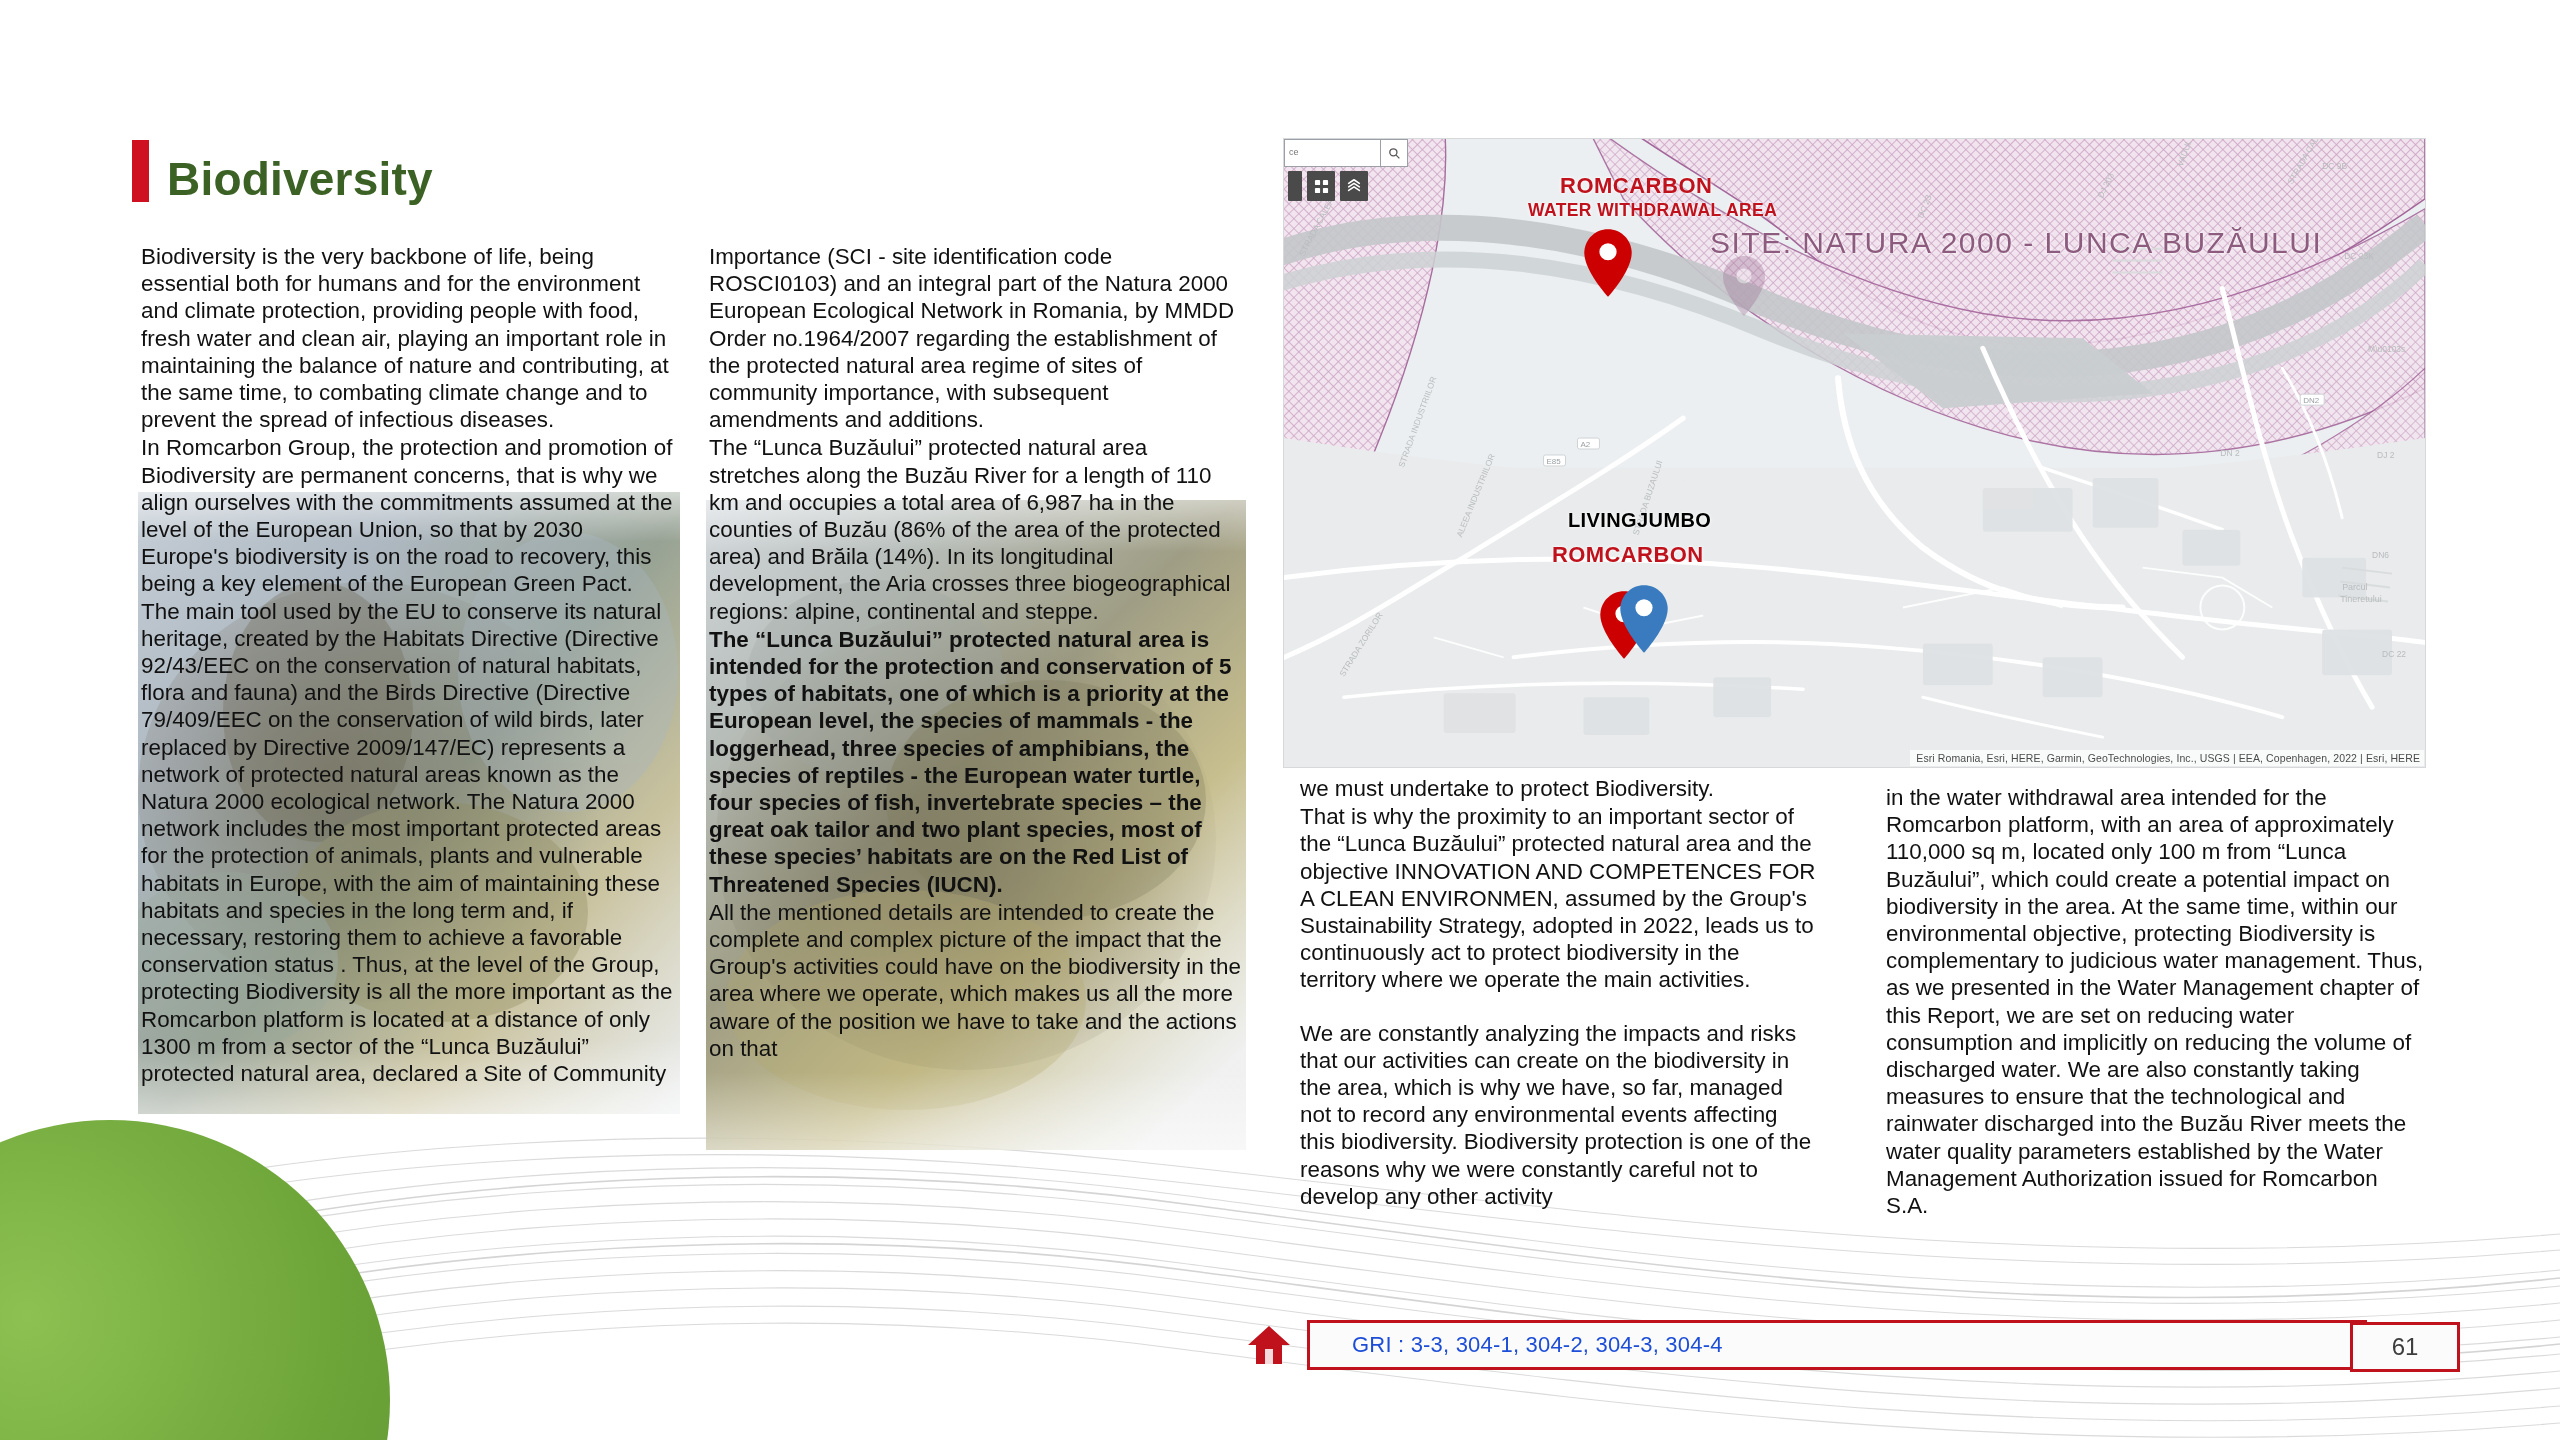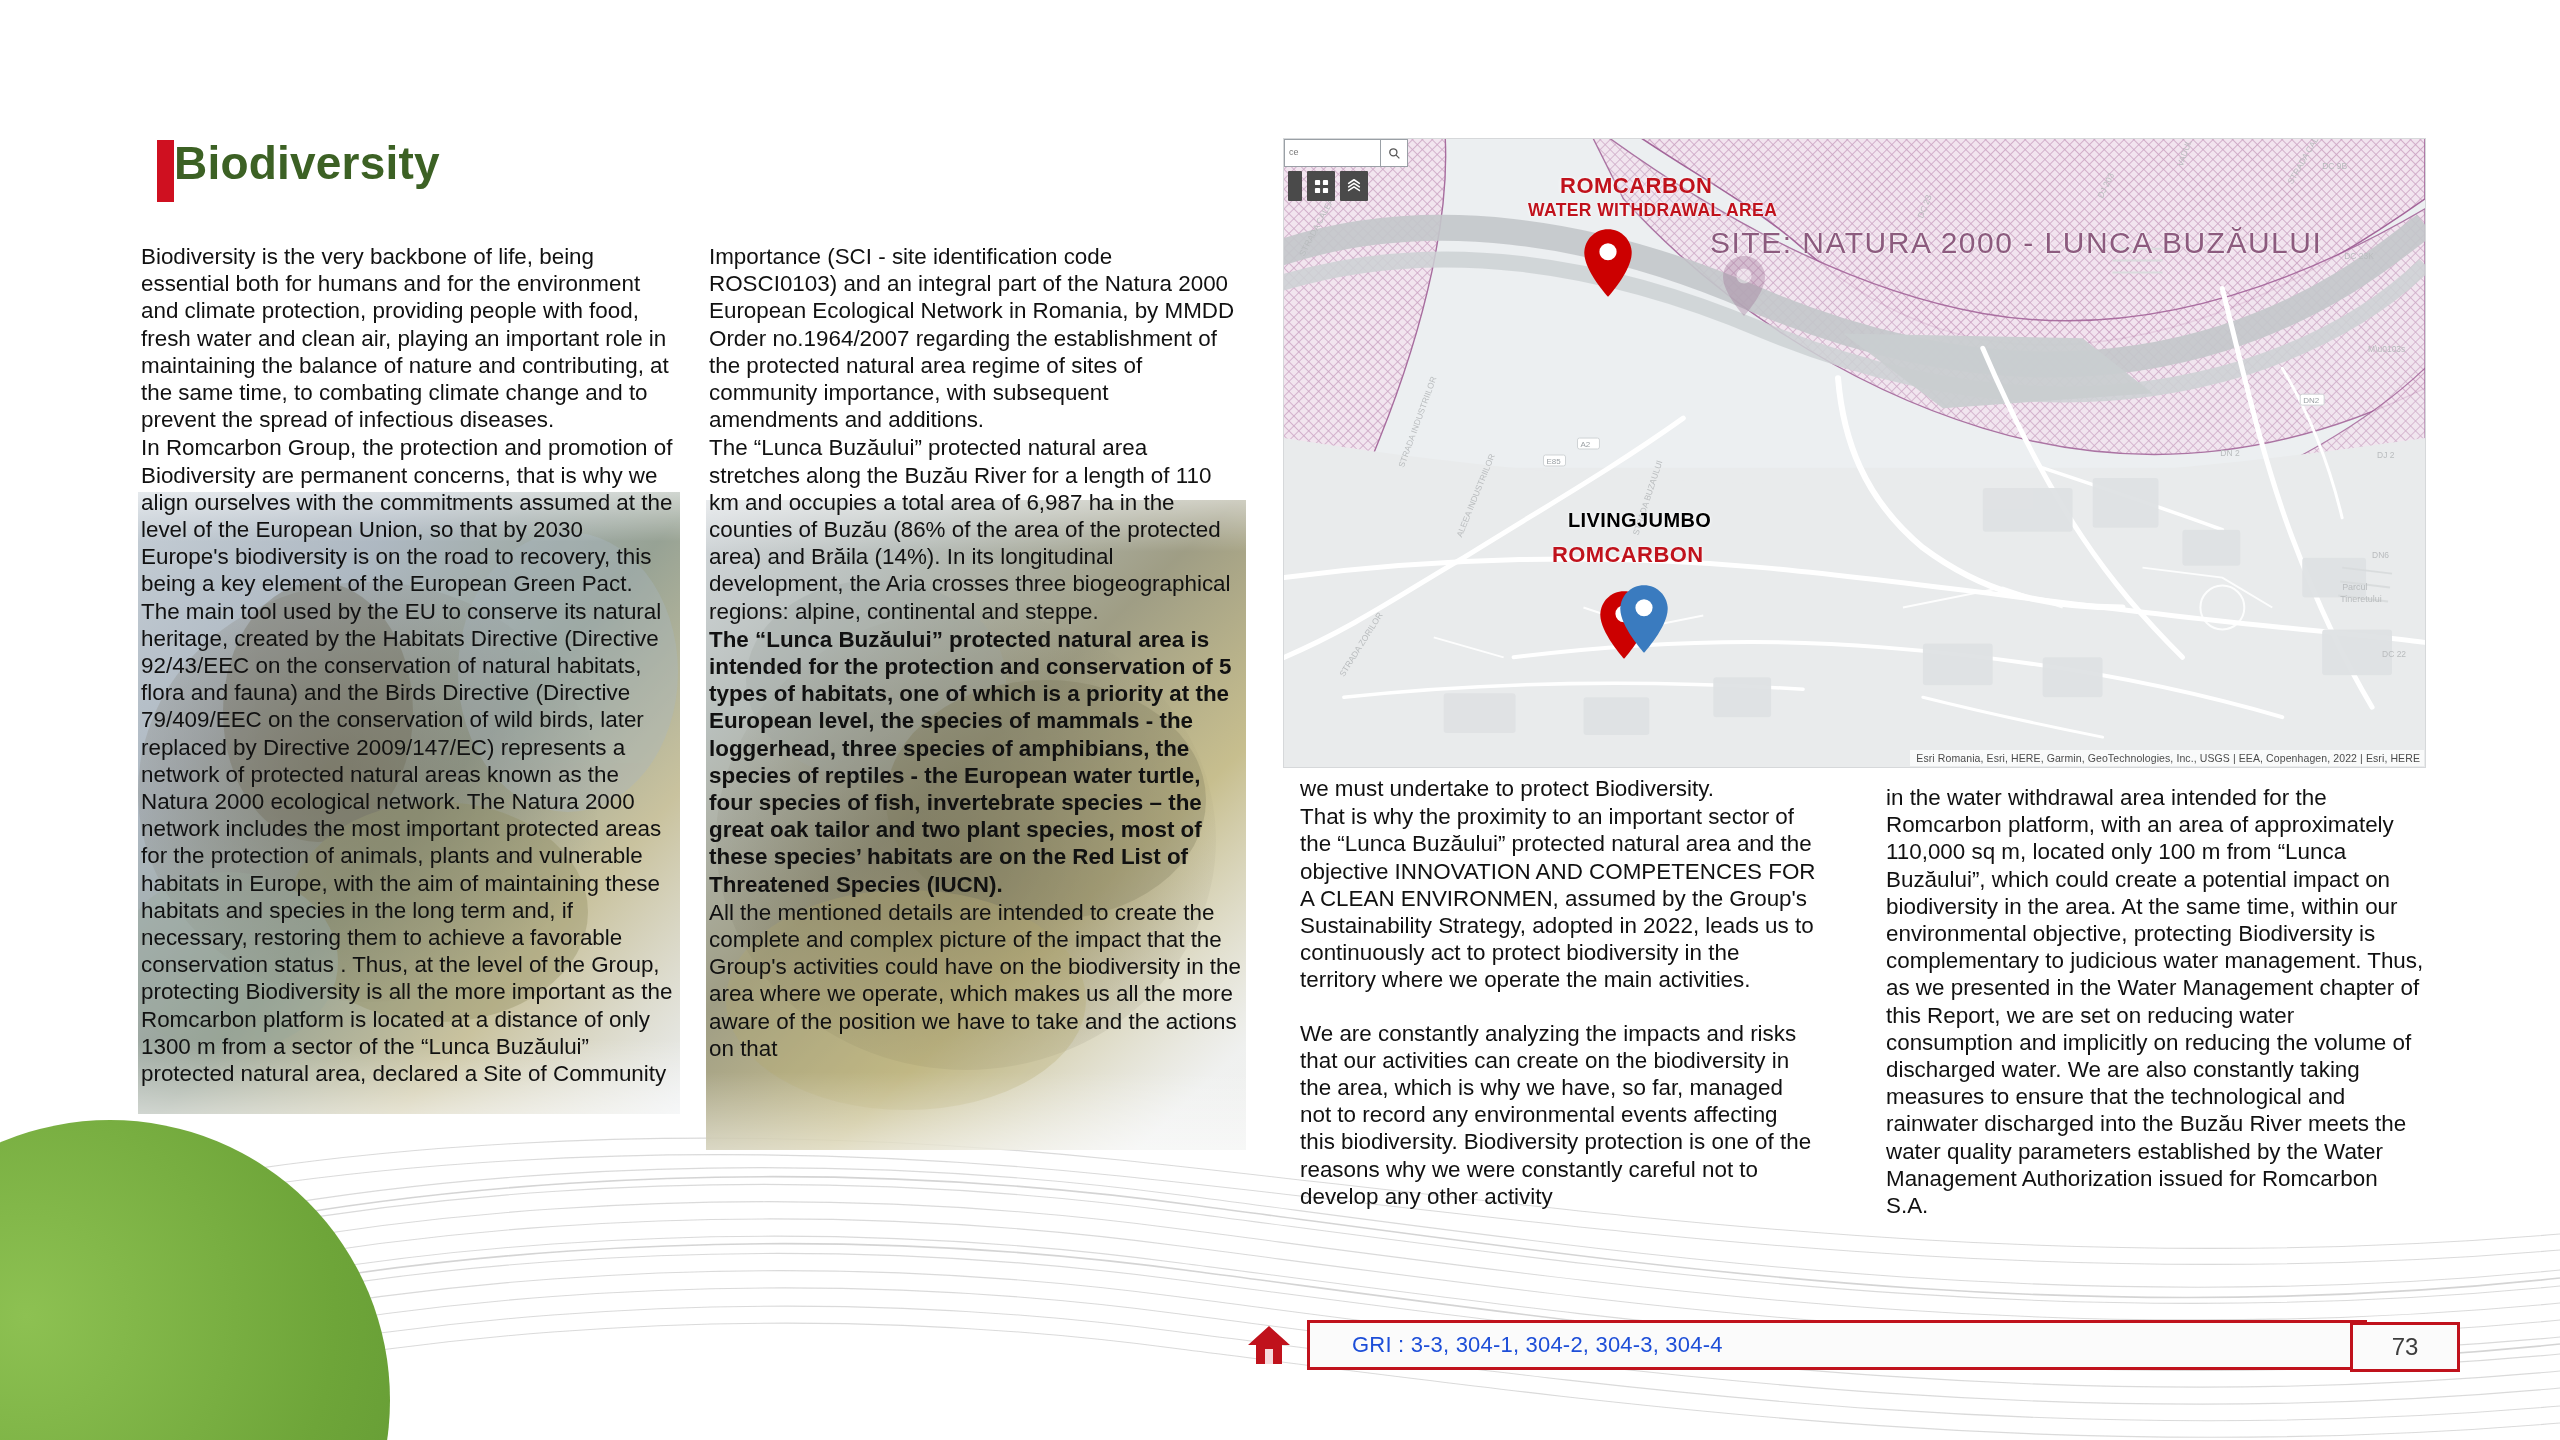--- a/index.html
+++ b/index.html
@@ -53,23 +53,23 @@
     pointer-events: none;
     mix-blend-mode: normal;
   }
 
   
   .title-wrap {
     position: absolute;
     left: 132px;
     top: 140px;
     display: flex;
-    align-items: flex-start;
+    align-items: flex-end;
+    gap: 18px;
     z-index: 6;
-    margin-left: 25px;
   }
   .title-bar {
     width: 17px;
     height: 62px;
     background: #cf1020;
   }
   .title-text {
     font-size: 46px;
     font-weight: bold;
     color: #3c6124;
@@ -523,16 +523,16 @@
         <path d="M23 3 L44 22 L36 22 L36 41 L10 41 L10 22 L2 22 Z" fill="#c0121c"></path>
         <rect x="19" y="26" width="8" height="15" fill="#ffffff" opacity=".85"></rect>
       </svg>
     </div>
     <div class="gri-box">
       <span class="gri-text">GRI : 3-3, 304-1, 304-2, 304-3, 304-4</span>
     </div>
   </div>
 
   <div class="page-box">
-    <span class="page-num">73</span>
+    <span class="page-num">61</span>
   </div>
 
 </div>
 
 </body></html>

